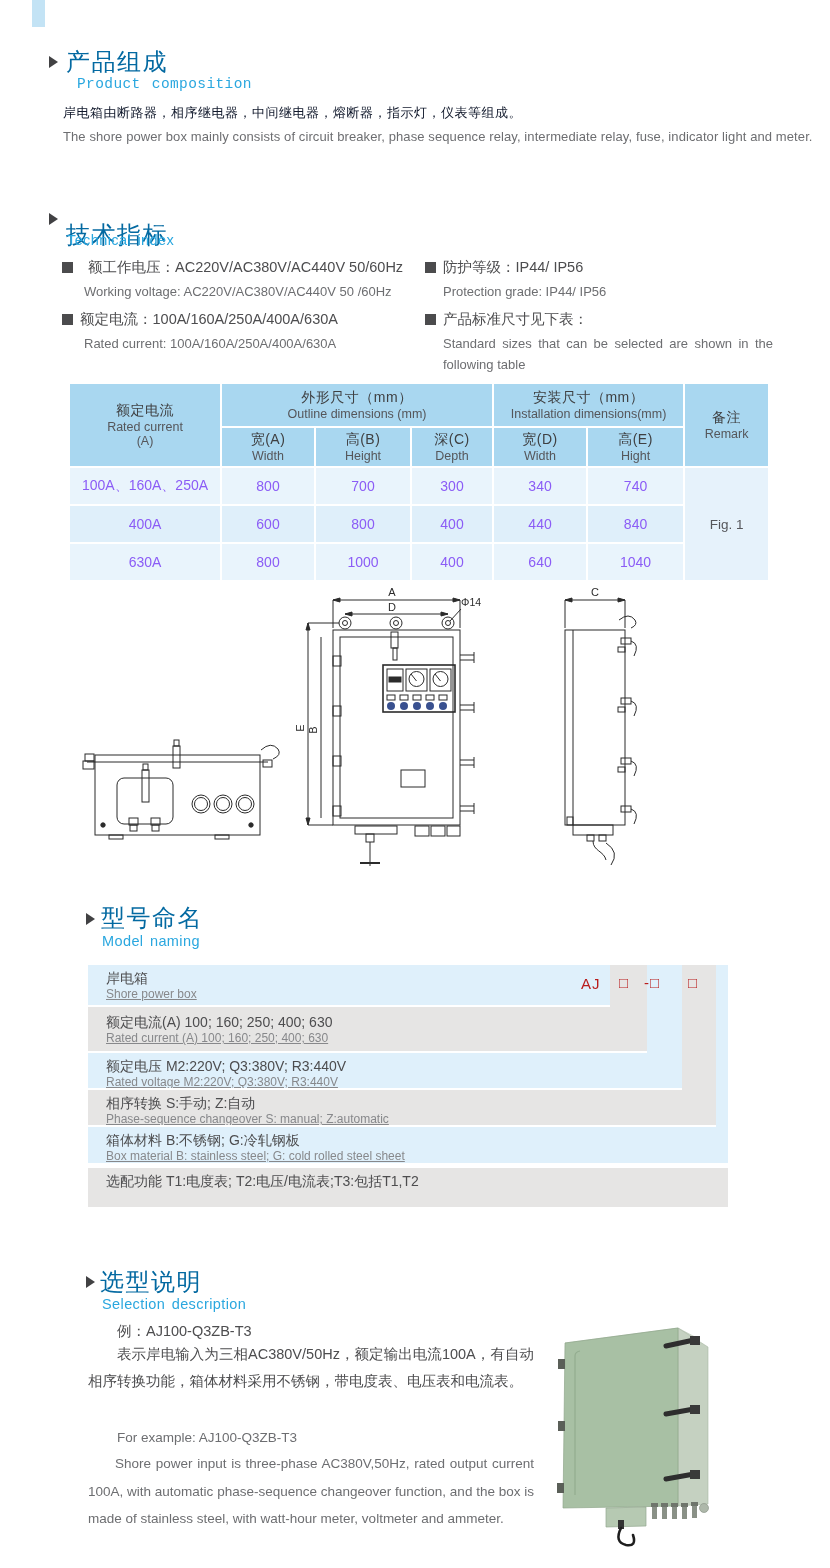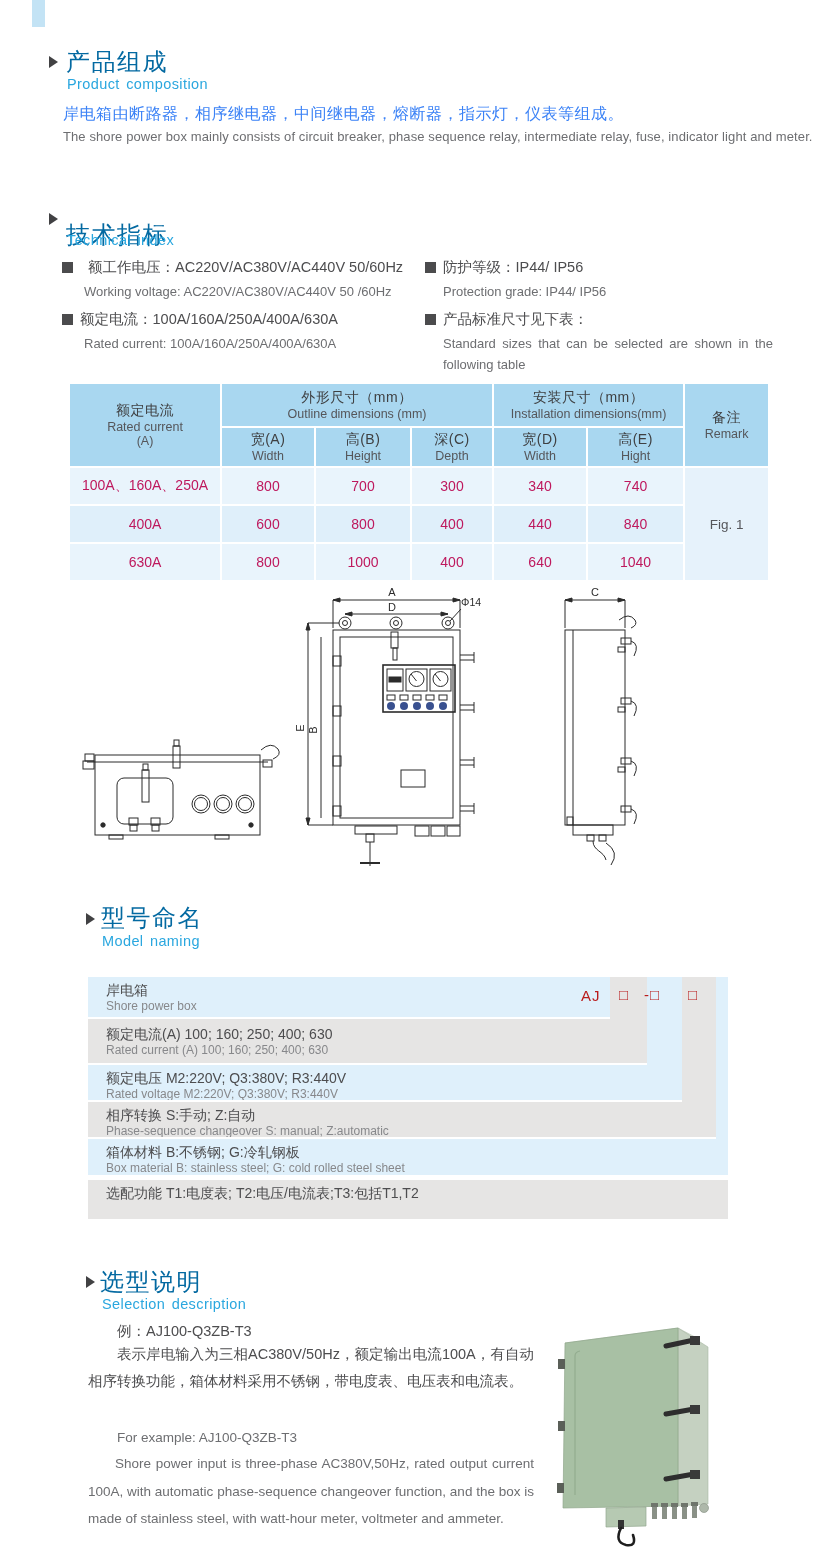--- a/index.html
+++ b/index.html
@@ -3,60 +3,60 @@
 <meta charset="utf-8">
 <style>
   html,body{margin:0;padding:0;background:#ffffff;}
   .page{position:relative;width:830px;height:1568px;background:#fff;overflow:hidden;
         font-family:"Liberation Sans","DejaVu Sans",sans-serif;}
   .abs{position:absolute;}
   .tri{position:absolute;width:0;height:0;border-top:6px solid transparent;
        border-bottom:6px solid transparent;border-left:9px solid #414143;}
   .t-zh{font-size:24px;color:#0369a1;letter-spacing:1.5px;}
   .t-en{font-size:14.5px;color:#2AA7DF;letter-spacing:.4px;word-spacing:2px;}
-  .body-zh{font-size:16px;color:#3b82f6;letter-spacing:.5px;white-space:nowrap;}
+  .body-zh{font-size:13px;color:#0f172a;letter-spacing:.5px;white-space:nowrap;}
   .body-en{font-size:13px;color:#6D6E71;letter-spacing:.1px;white-space:nowrap;}
   .spec-zh{font-size:14.5px;color:#4D4D4F;white-space:nowrap;display:flex;align-items:center;}
   .sqb{display:inline-block;width:11px;height:11px;background:#4B4B4D;margin-right:7px;flex:0 0 auto;}
   .spec-en{font-size:13px;color:#6D6E71;white-space:nowrap;}
   .spec-en.wrap{white-space:normal;text-align:justify;line-height:21px;}
   
   table.dims{border-collapse:collapse;table-layout:fixed;width:700px;}
   table.dims td{border:2px solid #fff;text-align:center;vertical-align:middle;padding:0;}
   td.hcell{background:#A9D7F0;}
   .h-zh{font-size:14px;color:#3F4042;letter-spacing:.5px;}
   .h-en{font-size:12.5px;color:#55565A;}
   tr.hr1{height:44px;} tr.hr2{height:40px;margin-top:16px;}
   tr.br{height:38px;}
   tr.r0 td{background:#E9F4FC;} tr.r1 td{background:#DFEFFA;}
   td.figcell{background:#E6F2FB !important;font-size:13.5px;color:#55565A;}
-  td.bcell{font-size:14px;color:#be185d;}
+  td.bcell{font-size:14px;color:#8b5cf6;}
   
   .nrow{position:absolute;left:0;box-sizing:border-box;padding:4px 0 0 18px;overflow:hidden;}
   .nblue{background:#DFF0FB;} .ngray{background:#E6E5E4;}
   .n-zh{font-size:14px;color:#4D4D4F;line-height:18px;white-space:nowrap;}
-  .n-en{font-size:12px;color:#87888B;line-height:15px;white-space:nowrap;}
+  .n-en{font-size:12px;color:#87888B;line-height:15px;white-space:nowrap;text-decoration:underline;}
   .code{position:absolute;font-size:15px;color:#b91c1c;letter-spacing:1px;}
   
   .sel-zh{font-size:14.5px;color:#4D4D4F;line-height:27px;text-align:justify;text-indent:2em;}
   .sel-en{font-size:13.5px;color:#6D6E71;line-height:27.5px;text-align:justify;text-indent:2em;}
   .sel-line{font-size:14.5px;color:#4D4D4F;white-space:nowrap;}
   .sel-line-en{font-size:13.5px;color:#6D6E71;white-space:nowrap;}
   svg text{font-family:"Liberation Sans","DejaVu Sans",sans-serif;}
 </style>
 </head>
 <body>
 
 <div class="page">
 
   <div class="abs" style="left:32px;top:0;width:13px;height:27px;background:#C3E3F5;"></div>
 
   <span class="tri" style="left:49px;top:56px;"></span>
   <div class="abs t-zh" style="left:66px;top:46px;">产品组成</div>
-  <div class="abs t-en" style="left:67px;top:76px;">Product  composition</div>
+  <div class="abs t-en" style="left:77px;top:76px;font-family:Liberation Mono, monospace;">Product  composition</div>
   <div class="abs body-zh" style="left:63px;top:104px;">岸电箱由断路器，相序继电器，中间继电器，熔断器，指示灯，仪表等组成。</div>
   <div class="abs body-en" style="left:63px;top:129px;">The shore power box mainly consists of circuit breaker, phase sequence relay, intermediate relay, fuse, indicator light and meter.</div>
 
   <span class="tri" style="left:49px;top:213px;"></span>
   <div class="abs t-zh" style="left:66px;top:203px;margin-top:16px;">技术指标</div>
   <div class="abs t-en" style="left:67px;top:232px;">Technical index</div>
 
   <div class="abs spec-zh" style="left:62px;top:258px;gap:8px;">
     <span class="sqb"></span>
     <span>额工作电压：AC220V/AC380V/AC440V  50/60Hz</span>
@@ -321,21 +321,21 @@
     <text x="396" y="28" font-size="10.5" fill="#2B2B2B" stroke="none">Φ14</text>
     <text x="239" y="150" font-size="11" fill="#2B2B2B" stroke="none" text-anchor="middle" transform="rotate(-90 239 150)">E</text>
     <text x="252" y="152" font-size="11" fill="#2B2B2B" stroke="none" text-anchor="middle" transform="rotate(-90 252 152)">B</text>
     <text x="530" y="18" font-size="11" fill="#2B2B2B" stroke="none" text-anchor="middle">C</text>
   </svg>
 
   <span class="tri" style="left:86px;top:913px;"></span>
   <div class="abs t-zh" style="left:101px;top:902px;">型号命名</div>
   <div class="abs t-en" style="left:102px;top:933px;">Model naming</div>
 
-  <div class="abs" style="left:88px;top:965px;width:640px;height:242px;margin-top:12px;">
+  <div class="abs" style="left:88px;top:965px;width:640px;height:242px;">
 
     <div class="abs ngray" style="left:522px;top:0;width:37px;height:86px;"></div>
     <div class="abs nblue" style="left:559px;top:0;width:35px;height:123px;"></div>
     <div class="abs ngray" style="left:594px;top:0;width:34px;height:160px;"></div>
     <div class="abs nblue" style="left:628px;top:0;width:12px;height:198px;"></div>
 
     <div class="nrow nblue" style="top:0;height:40px;width:522px;">
       <div class="n-zh">岸电箱</div>
       <div class="n-en">Shore power box</div>
     </div>

